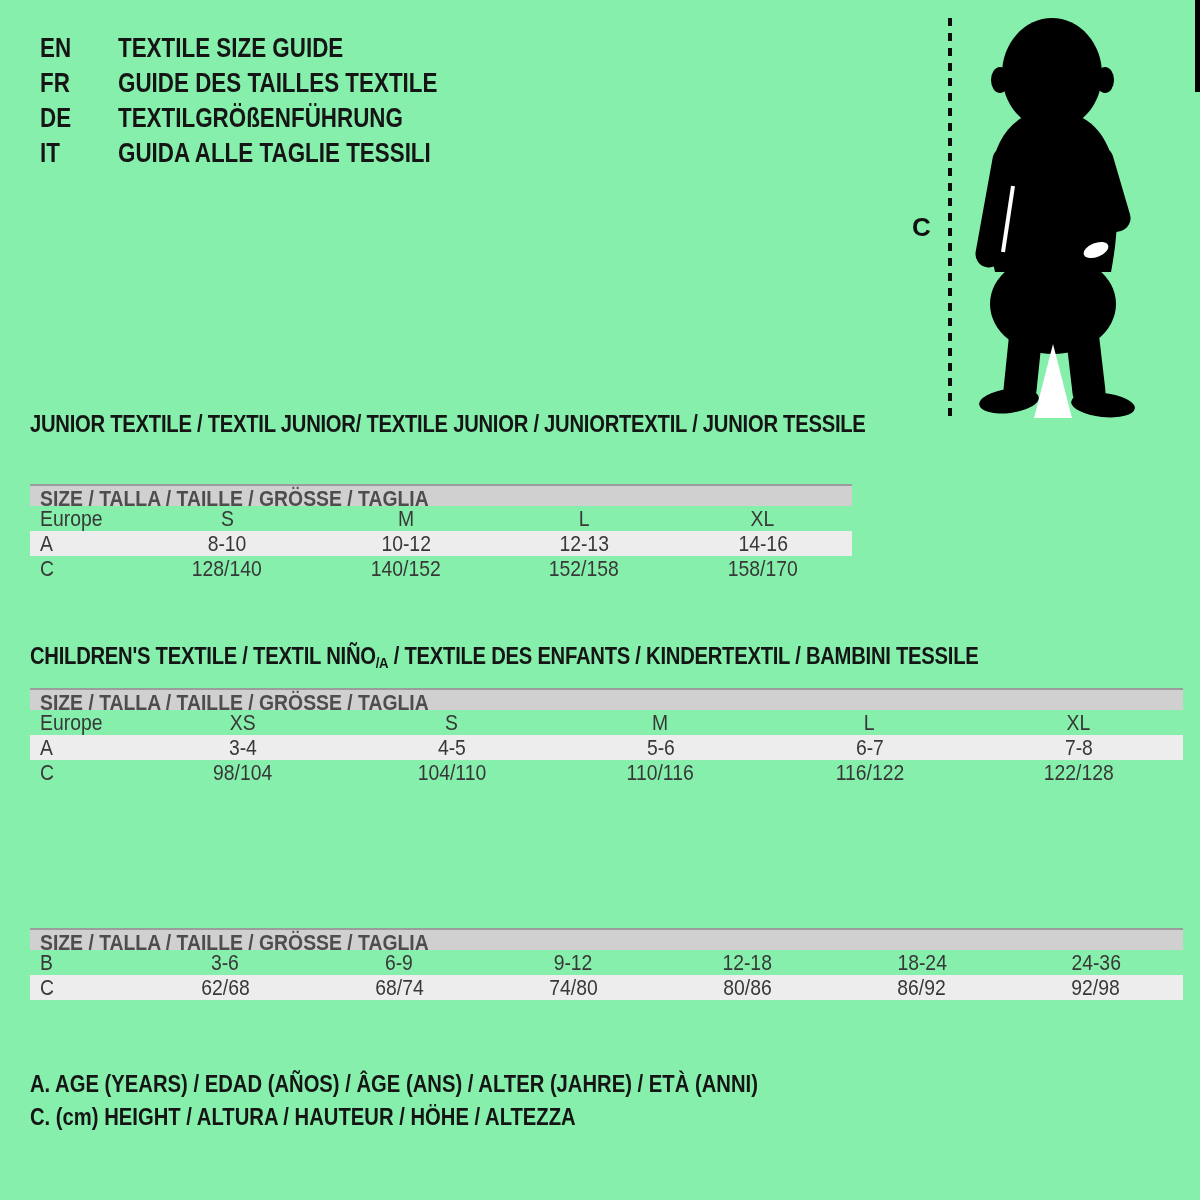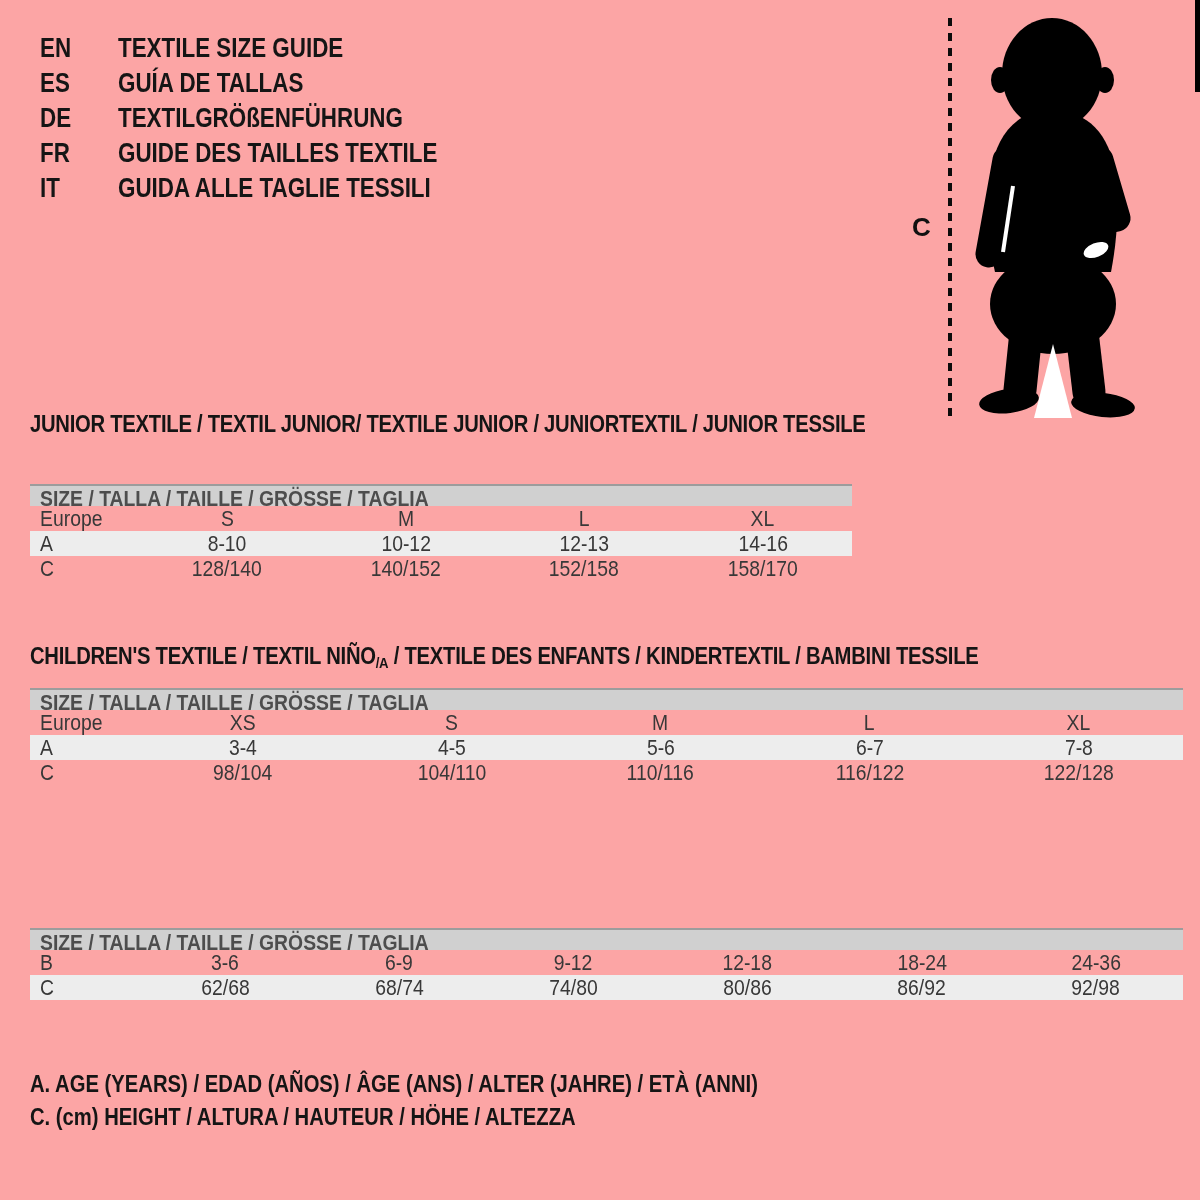--- a/index.html
+++ b/index.html
@@ -1,17 +1,17 @@
 <!DOCTYPE html>
 <html><head>
 <meta charset="utf-8">
 <style>
   html,body { margin:0; padding:0; background:#fff; }
   .page {
-    position:relative; width:1200px; height:1200px; background:#fca5a5;
+    position:relative; width:1200px; height:1200px; background:#86efac;
     font-family:"Liberation Sans", sans-serif; color:#1a1a1a; overflow:hidden;
   }
   
   .cond  { display:inline-block; transform:scaleX(0.88); transform-origin:0 50%; white-space:nowrap; }
   .condc { display:inline-block; transform:scaleX(0.88); transform-origin:50% 50%; white-space:nowrap; }
   .cond80{ display:inline-block; transform:scaleX(0.80); transform-origin:0 50%; white-space:nowrap; }
 
   
   .lang-list { position:absolute; left:40px; top:30px; }
   .lang-row  { display:flex; height:35px; align-items:center; font-size:28px; font-weight:bold; color:#151515; }
@@ -50,30 +50,26 @@
 <body>
 
 <div class="page">
 
   <div class="lang-list">
     <div class="lang-row">
       <span class="lang-code"><span class="cond80">EN</span></span>
       <span class="cond80">TEXTILE SIZE GUIDE</span>
     </div>
     <div class="lang-row">
-      <span class="lang-code"><span class="cond80">ES</span></span>
-      <span class="cond80">GUÍA DE TALLAS</span>
+      <span class="lang-code"><span class="cond80">FR</span></span>
+      <span class="cond80">GUIDE DES TAILLES TEXTILE</span>
     </div>
     <div class="lang-row">
       <span class="lang-code"><span class="cond80">DE</span></span>
       <span class="cond80">TEXTILGRÖßENFÜHRUNG</span>
-    </div>
-    <div class="lang-row">
-      <span class="lang-code"><span class="cond80">FR</span></span>
-      <span class="cond80">GUIDE DES TAILLES TEXTILE</span>
     </div>
     <div class="lang-row">
       <span class="lang-code"><span class="cond80">IT</span></span>
       <span class="cond80">GUIDA ALLE TAGLIE TESSILI</span>
     </div>
   </div>
 
   <div class="figure-label">C</div>
   <div class="measure-line"></div>
   <svg class="silhouette" viewBox="0 0 170 404" xmlns="http://www.w3.org/2000/svg">

